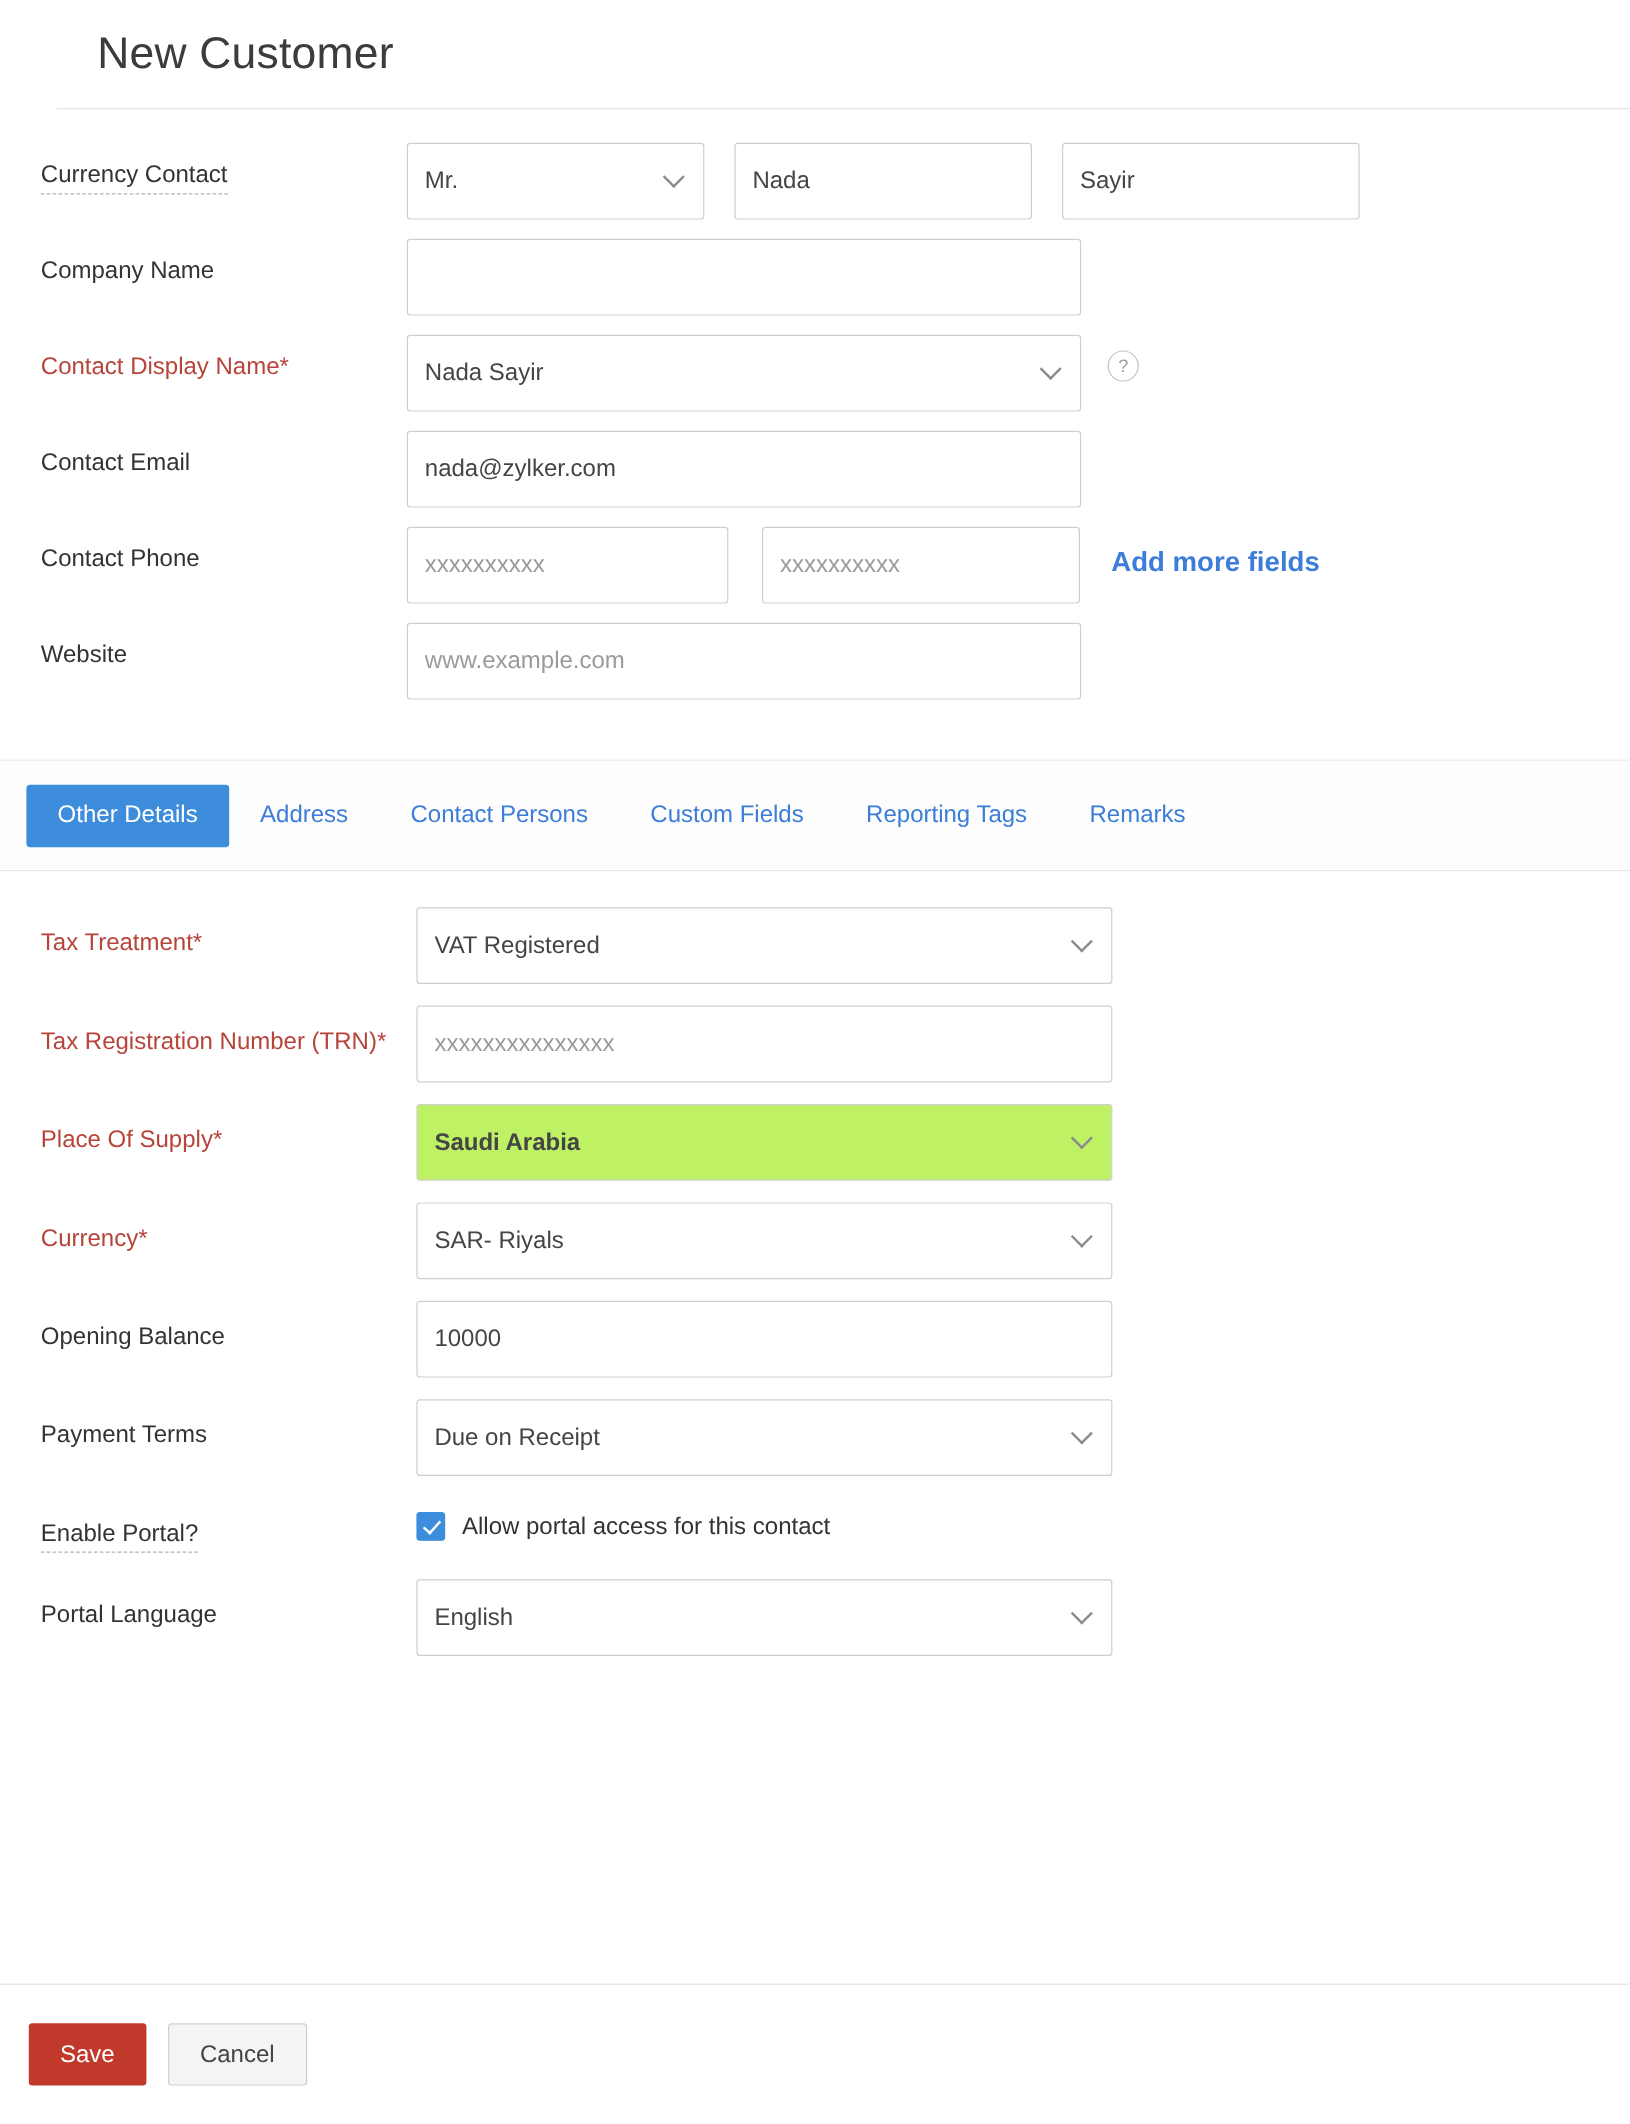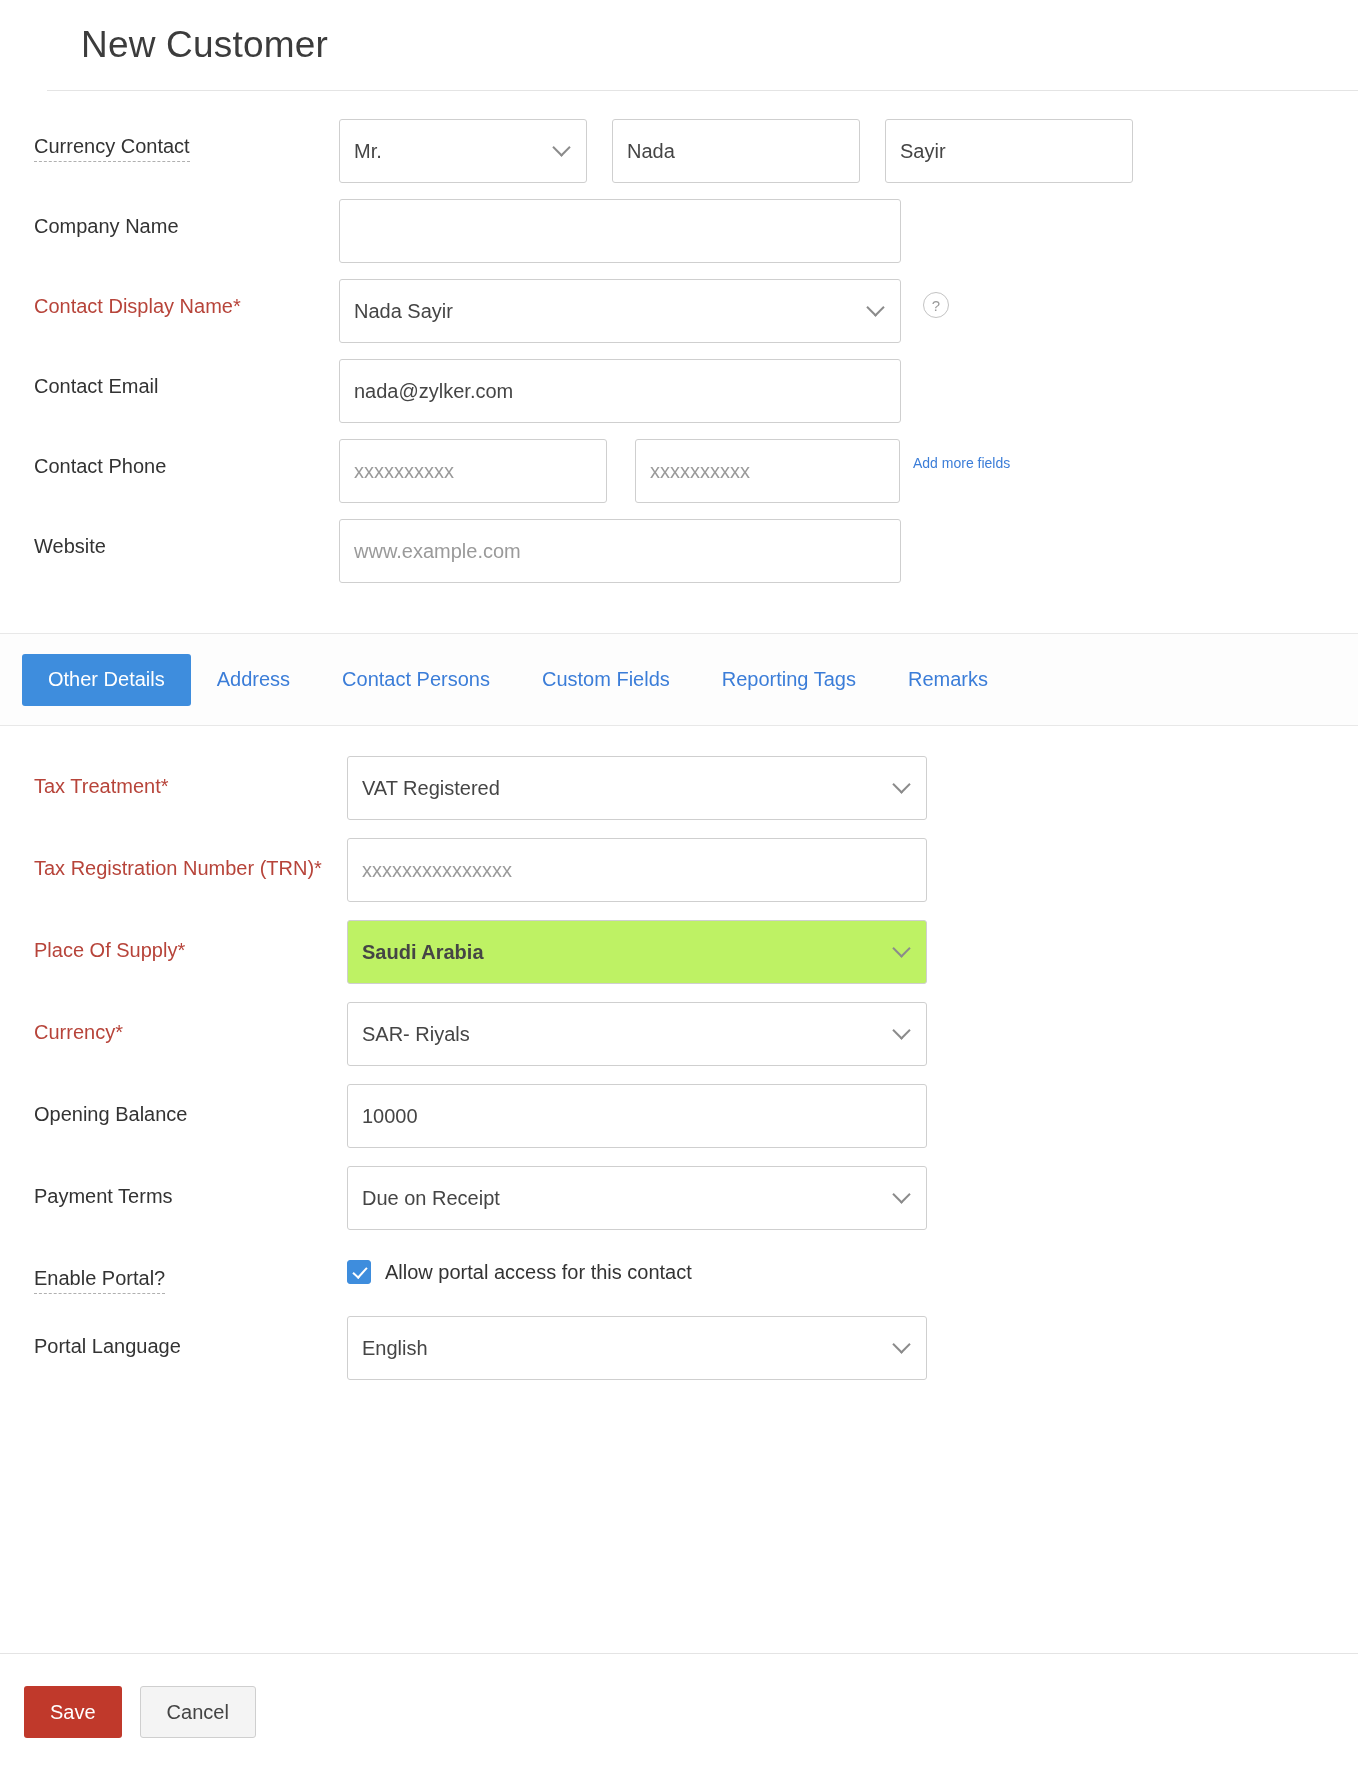--- a/index.html
+++ b/index.html
@@ -98,24 +98,25 @@
     width: 26px; height: 26px;
     border: 1px solid #c3c3c3;
     border-radius: 50%;
     color: #9a9a9a;
     font-size: 15px;
     display: flex; align-items: center; justify-content: center;
     margin-left: 22px; margin-top: 13px;
   }
   .link {
     color: #3b7dd8;
-    font-size: 14px;
-    margin-left: 13px;
+    font-size: 23px;
+    margin-left: 26px;
     margin-top: 16px;
     cursor: pointer;
+    font-weight: bold;
   }
 
   
   .tabs {
     display: flex;
     align-items: center;
     height: 92px;
     padding-left: 22px;
     border-bottom: 1px solid #e8e8e8;
     background: #fdfdfd;

